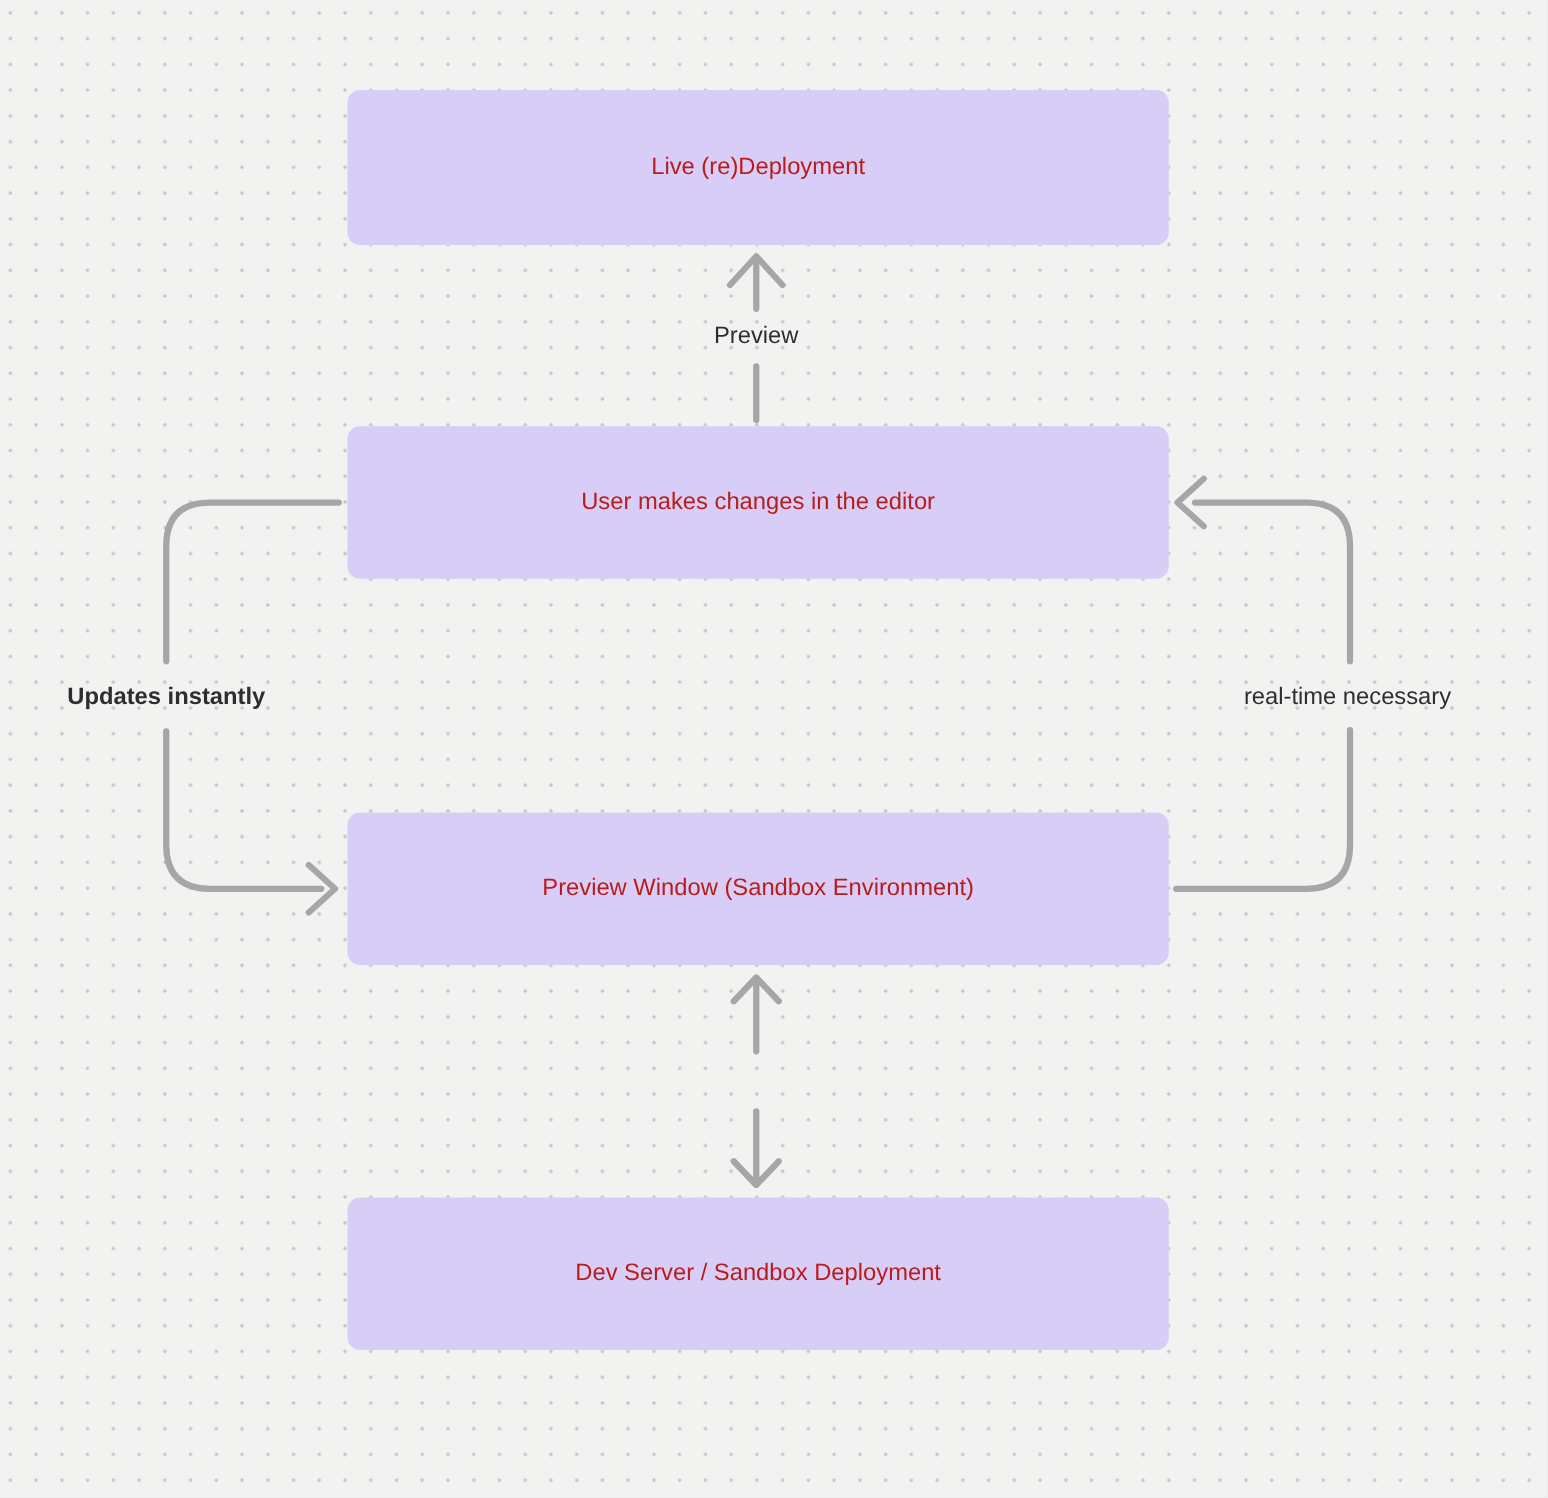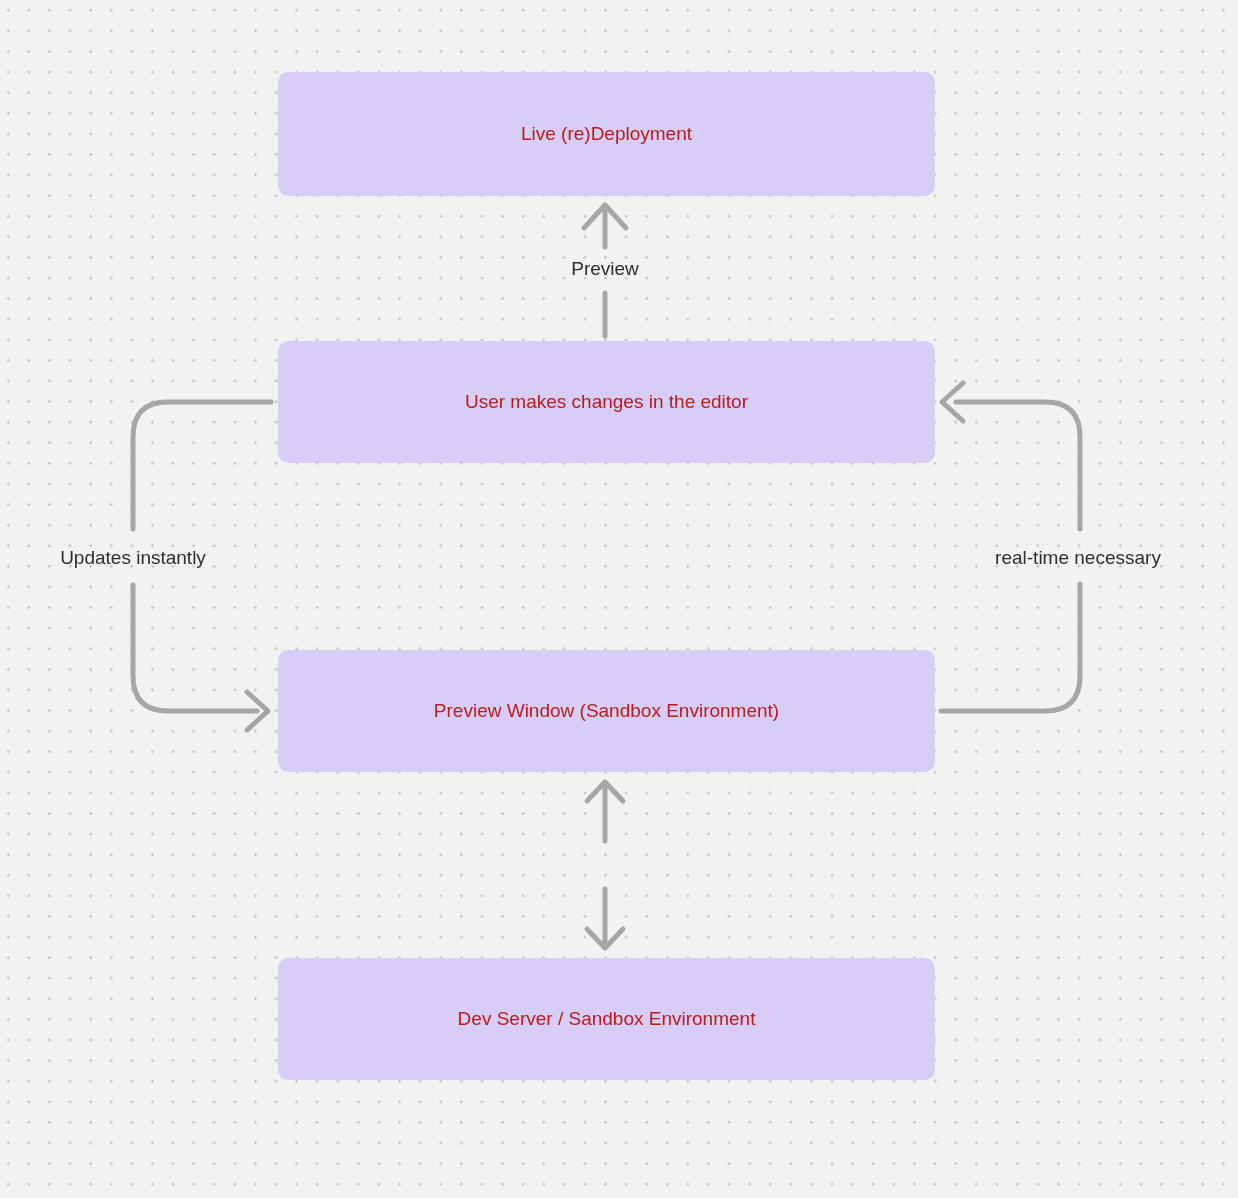--- a/index.html
+++ b/index.html
@@ -57,21 +57,21 @@
     stroke-linejoin: round;
   }
   .edge-label {
     position: absolute;
     transform: translate(-50%, -50%);
     font-size: 19px;
     white-space: nowrap;
     color: #2e2e2e;
   }
   #label-publish   { left: 605px;  top: 269px; }
-  #label-updates   { left: 133px;  top: 558px; }
+  #label-updates   { left: 133px;  top: 558px; font-weight: bold; }
   #label-feedback  { left: 1078px; top: 558px; }
   #label-spun-up   { left: 605px;  top: 867px; }
 </style>
 </head>
 <body>
 
 <div class="canvas">
 
   <div class="node" id="node-live">
     <span class="node-label">Live (re)Deployment</span>
@@ -79,21 +79,21 @@
 
   <div class="node" id="node-preview">
     <span class="node-label">Preview Window (Sandbox Environment)</span>
   </div>
 
   <div class="node" id="node-user">
     <span class="node-label">User makes changes in the editor</span>
   </div>
 
   <div class="node" id="node-dev-server">
-    <span class="node-label">Dev Server / Sandbox Environment</span>
+    <span class="node-label">Dev Server / Sandbox Deployment</span>
   </div>
 
   <svg class="edges-svg" viewBox="0 0 1238 1198" xmlns="http://www.w3.org/2000/svg">
 
     <g>
       <path class="edge-path" d="M584,228 L605,205 L626,228"></path>
       <path class="edge-path" d="M605,209 L605,247"></path>
       <path class="edge-path" d="M605,293 L605,336"></path>
     </g>
 

